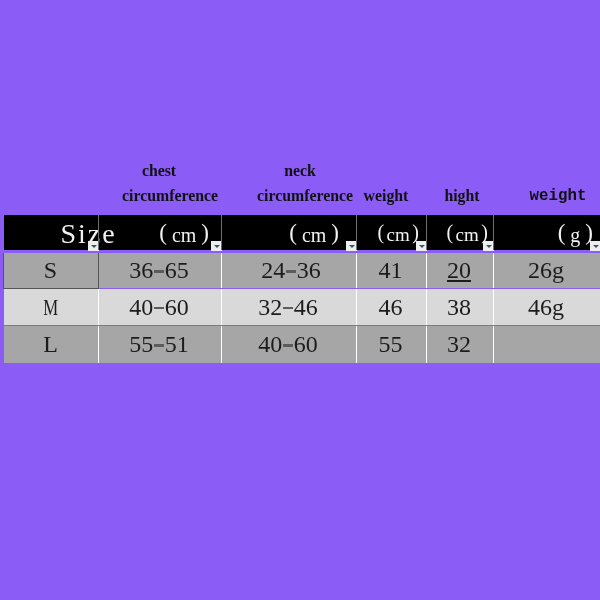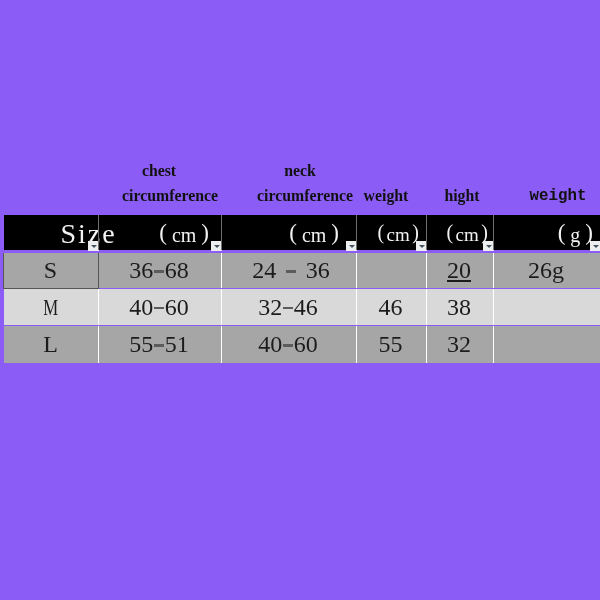--- a/index.html
+++ b/index.html
@@ -98,27 +98,28 @@
         </div>
         <div class="hgrid" style="left: 488.8px;"></div>
       </div>
     <div class="band rb0 data" id="row0">
         <div class="cell" style="left: 0px; width: 93px;">
           <span style="display: inline-block;">S</span>
         </div>
         <div class="cell" style="left: 94px; width: 122px;">
           <span>36</span>
           <span class="ndash"></span>
-          <span>68</span>
+          <span>65</span>
         </div>
-        <div class="cell" style="left: 217px; width: 140px; gap: 9px;">
+        <div class="cell" style="left: 217px; width: 140px;">
           <span>24</span>
           <span class="ndash"></span>
           <span>36</span>
         </div>
+        <div class="cell" style="left: 352px; width: 69px;">41</div>
         <div class="cell" style="left: 422px; width: 66px; text-decoration: underline;">20</div>
         <div class="cell" style="left: 489px; width: 106px;">26g</div>
         <div class="dgrid" style="left: 94px; top: 0px; height: 100%;"></div>
         <div class="dgrid" style="left: 217px; top: 0px; height: 100%;"></div>
         <div class="dgrid" style="left: 352px; top: 0px; height: 100%;"></div>
         <div class="dgrid" style="left: 422px; top: 0px; height: 100%;"></div>
         <div class="dgrid" style="left: 489px; top: 0px; height: 100%;"></div>
       </div>
     <div class="band rb1 data" id="row1">
         <div class="cell" style="left: 0px; width: 93px;">
@@ -129,20 +130,21 @@
           <span class="ndash"></span>
           <span>60</span>
         </div>
         <div class="cell" style="left: 217px; width: 134px;">
           <span>32</span>
           <span class="ndash"></span>
           <span>46</span>
         </div>
         <div class="cell" style="left: 352px; width: 69px;">46</div>
         <div class="cell" style="left: 422px; width: 66px;">38</div>
+        <div class="cell" style="left: 489px; width: 106px;">46g</div>
         <div class="dgrid" style="left: 94px; top: 0px; height: 100%;"></div>
         <div class="dgrid" style="left: 217px; top: 0px; height: 100%;"></div>
         <div class="dgrid" style="left: 352px; top: 0px; height: 100%;"></div>
         <div class="dgrid" style="left: 422px; top: 0px; height: 100%;"></div>
         <div class="dgrid" style="left: 489px; top: 0px; height: 100%;"></div>
       </div>
     <div class="band rb2 data" id="row2">
         <div class="cell" style="left: 0px; width: 93px;">
           <span style="display: inline-block;">L</span>
         </div>

